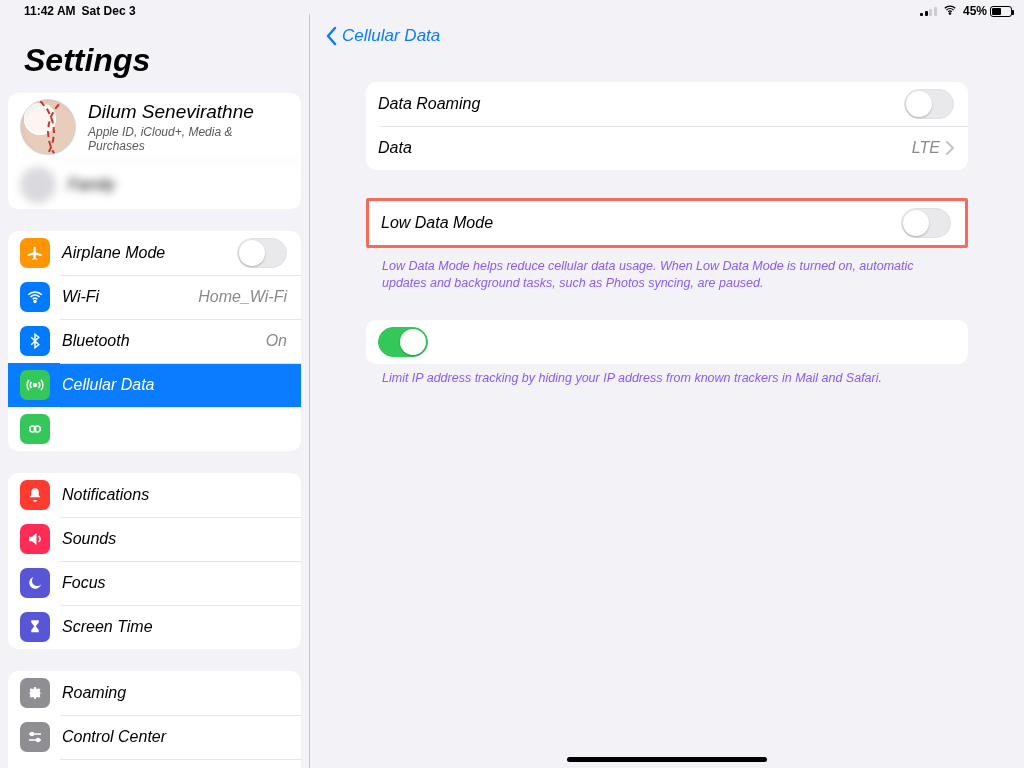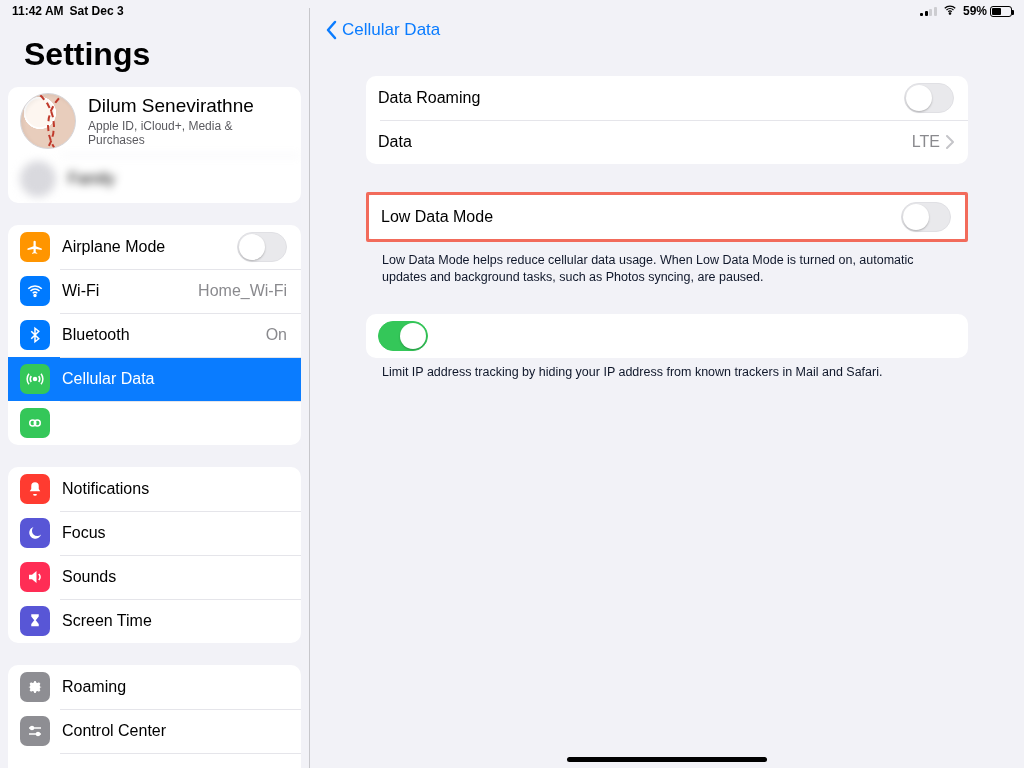--- a/index.html
+++ b/index.html
@@ -6,21 +6,21 @@
   html, body { width: 1024px; height: 768px; overflow: hidden; }
   body {
     font-family: -apple-system, "Helvetica Neue", Helvetica, Arial, sans-serif;
     background: #f2f2f7;
     color: #000;
     position: relative;
   }
 
   
   .statusbar {
-    position: absolute; top: 0; left: 0; right: 0;
+    position: absolute; top: 0; left: 12px; right: 0;
     height: 22px;
     display: flex; justify-content: space-between; align-items: center;
     padding: 0 12px;
     font-size: 12px; font-weight: 600;
   }
   .statusbar .left, .statusbar .right { display:flex; align-items:center; gap:6px; }
   .batt {
     display:inline-flex; align-items:center; gap:3px;
   }
   .batt-body {
@@ -33,21 +33,21 @@
 
   .signal { display:inline-flex; align-items:flex-end; gap:1.5px; height:10px; }
   .signal span { width:3px; background:#cdcdd1; border-radius:1px; }
   .signal span.on { background:#000; }
   .signal span:nth-child(1){height:3px}.signal span:nth-child(2){height:5px}
   .signal span:nth-child(3){height:7px}.signal span:nth-child(4){height:9px}
 
   .wifi-ic { width:14px; height:14px; }
 
   
-  .panes { display:flex; height:100%; padding-top:8px; }
+  .panes { display:flex; height:100%; padding-top:14px;font-style:italic; }
   .sidebar {
     width: 310px; flex:none;
     border-right: 1px solid #c7c7cb;
     padding: 16px 8px 0 8px;
     overflow: hidden;
   }
   .main {
     flex:1;
     position:relative;
     padding: 0 0 0 0;
@@ -131,21 +131,21 @@
   .nav .back {
     position:absolute; left:14px; display:flex; align-items:center; gap:4px;
     color:#0a7cff; font-size:17px;
   }
   .nav .back svg{ width:14px; height:20px; }
   .nav .title { font-size:17px; font-weight:600; }
 
   .main-content { padding: 24px 56px 0 56px; }
   .group { margin-bottom: 28px; }
   .group .card { margin-bottom:0; }
-  .footer-text { font-size:12.5px; color:#0f172a; padding: 6px 16px 0 16px; line-height:1.35; }
+  .footer-text { font-size:12.5px; color:#8b5cf6; padding: 6px 16px 0 16px; line-height:1.35; }
 
   .highlight-box {
     border:3px solid #f26b5b; border-radius:2px; padding:0; margin-bottom:4px;
   }
   .highlight-box .card { margin:0; border-radius:3px; }
 
   
   .chev svg{width:8px;height:14px}
 
   
@@ -171,21 +171,21 @@
     </span>
     <span>
       <svg class="wifi-ic" viewBox="0 0 24 24" fill="none" stroke="#000" stroke-width="2">
         <path d="M3 9c5-5 13-5 18 0"></path>
           <path d="M6 12c3.5-3.5 8.5-3.5 12 0"></path>
         <path d="M9 15c1.8-1.8 4.2-1.8 6 0"></path>
           <circle cx="12" cy="18" r="1.3" fill="#000"></circle>
       </svg>
     </span>
     <span class="batt">
-      <span>59%</span>
+      <span>45%</span>
       <span class="batt-body">
           <span class="batt-fill"></span>
         </span>
     </span>
   </div>
 </div>
 
 <div class="panes">
 
   <aside class="sidebar">
@@ -260,35 +260,35 @@
     <div class="card">
       <div class="row">
         <div class="icon bg-red">
           <svg viewBox="0 0 24 24" fill="#fff">
               <path d="M12 3a5 5 0 015 5v4l2 3H5l2-3V8a5 5 0 015-5zm0 18a2.5 2.5 0 002.5-2.5h-5A2.5 2.5 0 0012 21z"></path>
             </svg>
         </div>
         <div class="label">Notifications</div>
       </div>
       <div class="row">
-        <div class="icon bg-indigo">
-          <svg viewBox="0 0 24 24" fill="#fff">
-              <path d="M20 14A8 8 0 1110 4a7 7 0 0010 10z"></path>
-            </svg>
-        </div>
-        <div class="label">Focus</div>
-      </div>
-      <div class="row">
         <div class="icon bg-pink">
           <svg viewBox="0 0 24 24" fill="#fff">
               <path d="M4 9v6h4l6 5V4l-6 5H4z"></path>
               <path d="M17 8a6 6 0 010 8" stroke="#fff" stroke-width="2" fill="none"></path>
             </svg>
         </div>
         <div class="label">Sounds</div>
+      </div>
+      <div class="row">
+        <div class="icon bg-indigo">
+          <svg viewBox="0 0 24 24" fill="#fff">
+              <path d="M20 14A8 8 0 1110 4a7 7 0 0010 10z"></path>
+            </svg>
+        </div>
+        <div class="label">Focus</div>
       </div>
       <div class="row">
         <div class="icon bg-indigo">
           <svg viewBox="0 0 24 24" fill="#fff">
               <path d="M7 3h10v3l-4 5 4 5v3H7v-3l4-5-4-5V3z"></path>
             </svg>
         </div>
         <div class="label">Screen Time</div>
       </div>
     </div>

